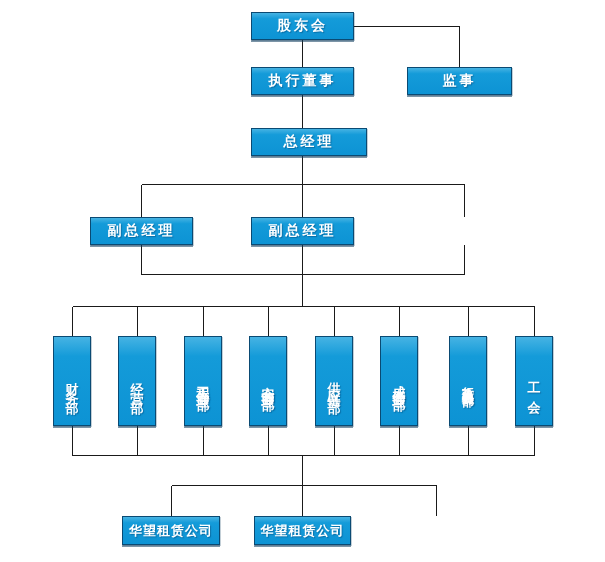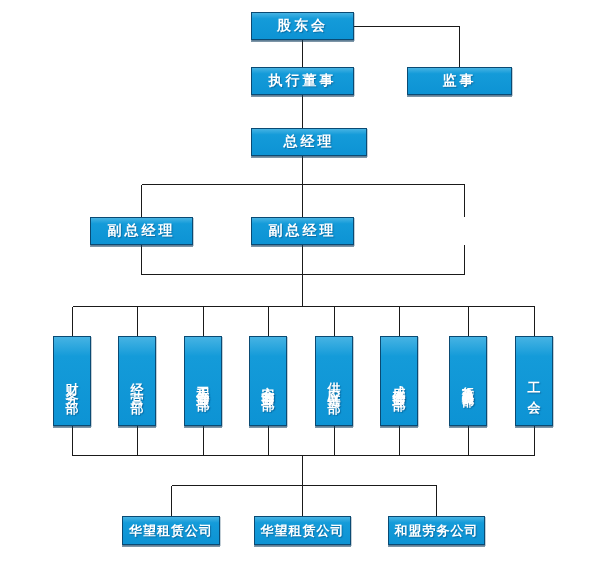--- a/index.html
+++ b/index.html
@@ -112,17 +112,14 @@
   <div class="node v" style="left:515px;top:336px;width:38px;height:90px;--ls:20px">
     <span class="vtext">工会</span>
   </div>
 
   <div class="node h small" style="left:122px;top:516px;width:98px;height:29px">
     <span>华望租赁公司</span>
   </div>
   <div class="node h small" style="left:254px;top:516px;width:97px;height:29px">
     <span>华望租赁公司</span>
   </div>
-  <div class="node h small" style="left:388px;top:516px;width:97px;height:29px">
-    <span>和盟劳务公司</span>
-  </div>
 
 </div>
 
 </body></html>

